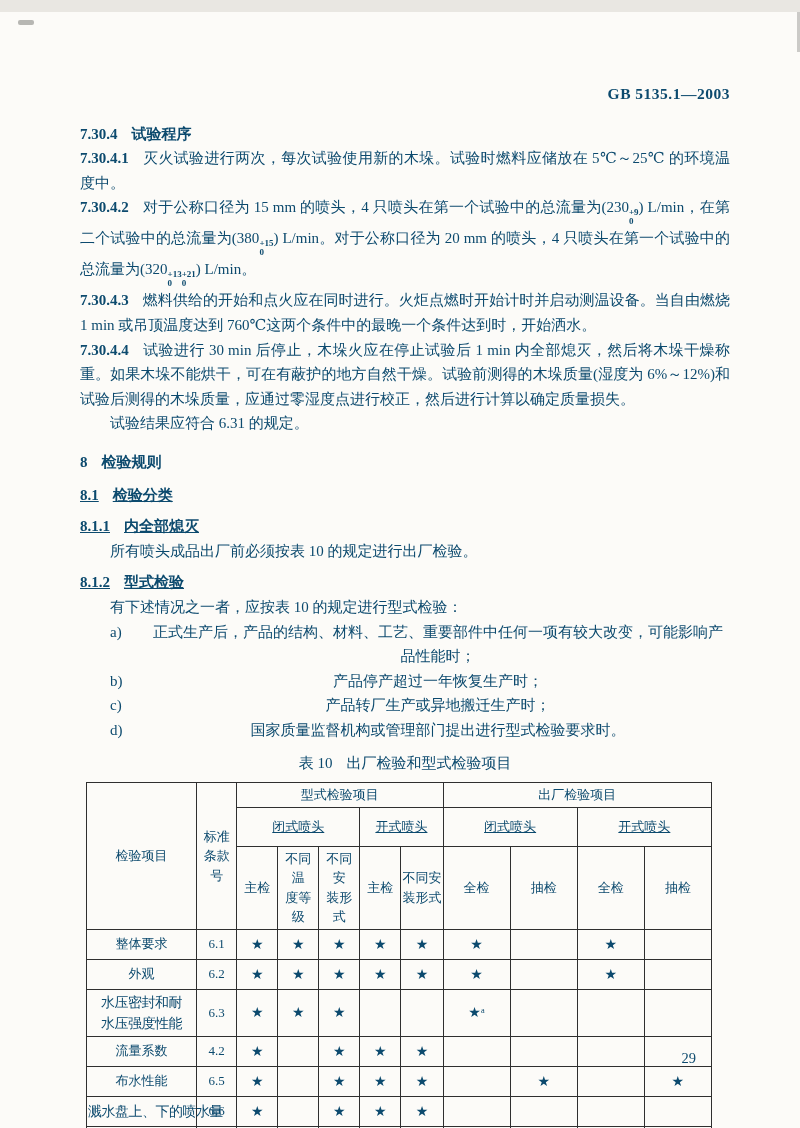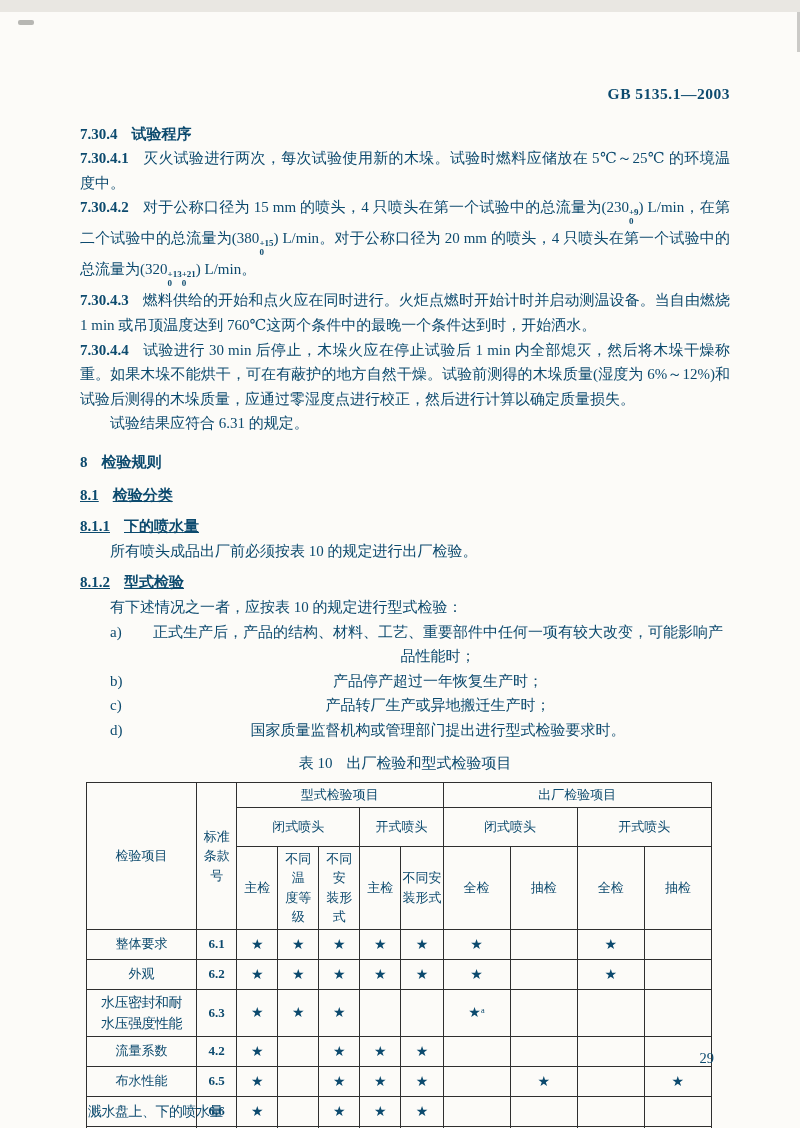--- a/index.html
+++ b/index.html
@@ -50,28 +50,28 @@
   table.t10 th,table.t10 td{
     border:1px solid #2f2f2f;
     padding:2px 1px;
     text-align:center;
     vertical-align:middle;
     font-weight:normal;
     line-height:1.5;
   }
   table.t10 th{white-space:pre-line;}
   table.t10 .gh{height:22px;}
-  table.t10 .sh{height:39px;}
+  table.t10 .sh{height:39px;text-decoration:underline;}
   table.t10 .ch{height:46px;}
   table.t10 td.item{white-space:pre;font-size:13px;height:25px;}
   table.t10 td.item.tight{font-size:14px;letter-spacing:-0.5px;}
-  table.t10 td.clause{font-size:13px;font-weight:bold;}
+  table.t10 td.clause{font-size:13px;}
   table.t10 td.mark{font-size:14px;}
 
-  .pagenum{position:absolute;right:86px;top:1034px;font-size:14.5px;}
+  .pagenum{position:absolute;right:104px;top:1034px;font-size:14.5px;}
 </style>
 </head>
 <body>
 
 <div class="page">
   <div class="artifact a1"></div>
   <div class="artifact a2"></div>
 
   <div class="docnum">GB 5135.1—2003</div>
 
@@ -96,21 +96,21 @@
   <p class="para"><span class="cnum">7.30.4.3</span><span>燃料供给的开始和点火应在同时进行。火炬点燃时开始计时并启动测温设备。当自由燃烧 1 min 或吊顶温度达到 760℃这两个条件中的最晚一个条件达到时，开始洒水。</span></p>
 
   <p class="para"><span class="cnum">7.30.4.4</span><span>试验进行 30 min 后停止，木垛火应在停止试验后 1 min 内全部熄灭，然后将木垛干燥称重。如果木垛不能烘干，可在有蔽护的地方自然干燥。试验前测得的木垛质量(湿度为 6%～12%)和试验后测得的木垛质量，应通过零湿度点进行校正，然后进行计算以确定质量损失。</span></p>
 
   <p class="para indent">试验结果应符合 6.31 的规定。</p>
 
   <p class="h1"><span class="cnum">8</span><span>检验规则</span></p>
 
   <p class="h2"><span class="cnum">8.1</span><span>检验分类</span></p>
 
-  <p class="h2"><span class="cnum">8.1.1</span><span>下的喷水量</span></p>
+  <p class="h2"><span class="cnum">8.1.1</span><span>内全部熄灭</span></p>
 
   <p class="para indent">所有喷头成品出厂前必须按表 10 的规定进行出厂检验。</p>
 
   <p class="h2"><span class="cnum">8.1.2</span><span>型式检验</span></p>
 
   <p class="para indent">有下述情况之一者，应按表 10 的规定进行型式检验：</p>
 
   <div class="list">
     <div class="li">
         <span class="li-label">a)</span>

